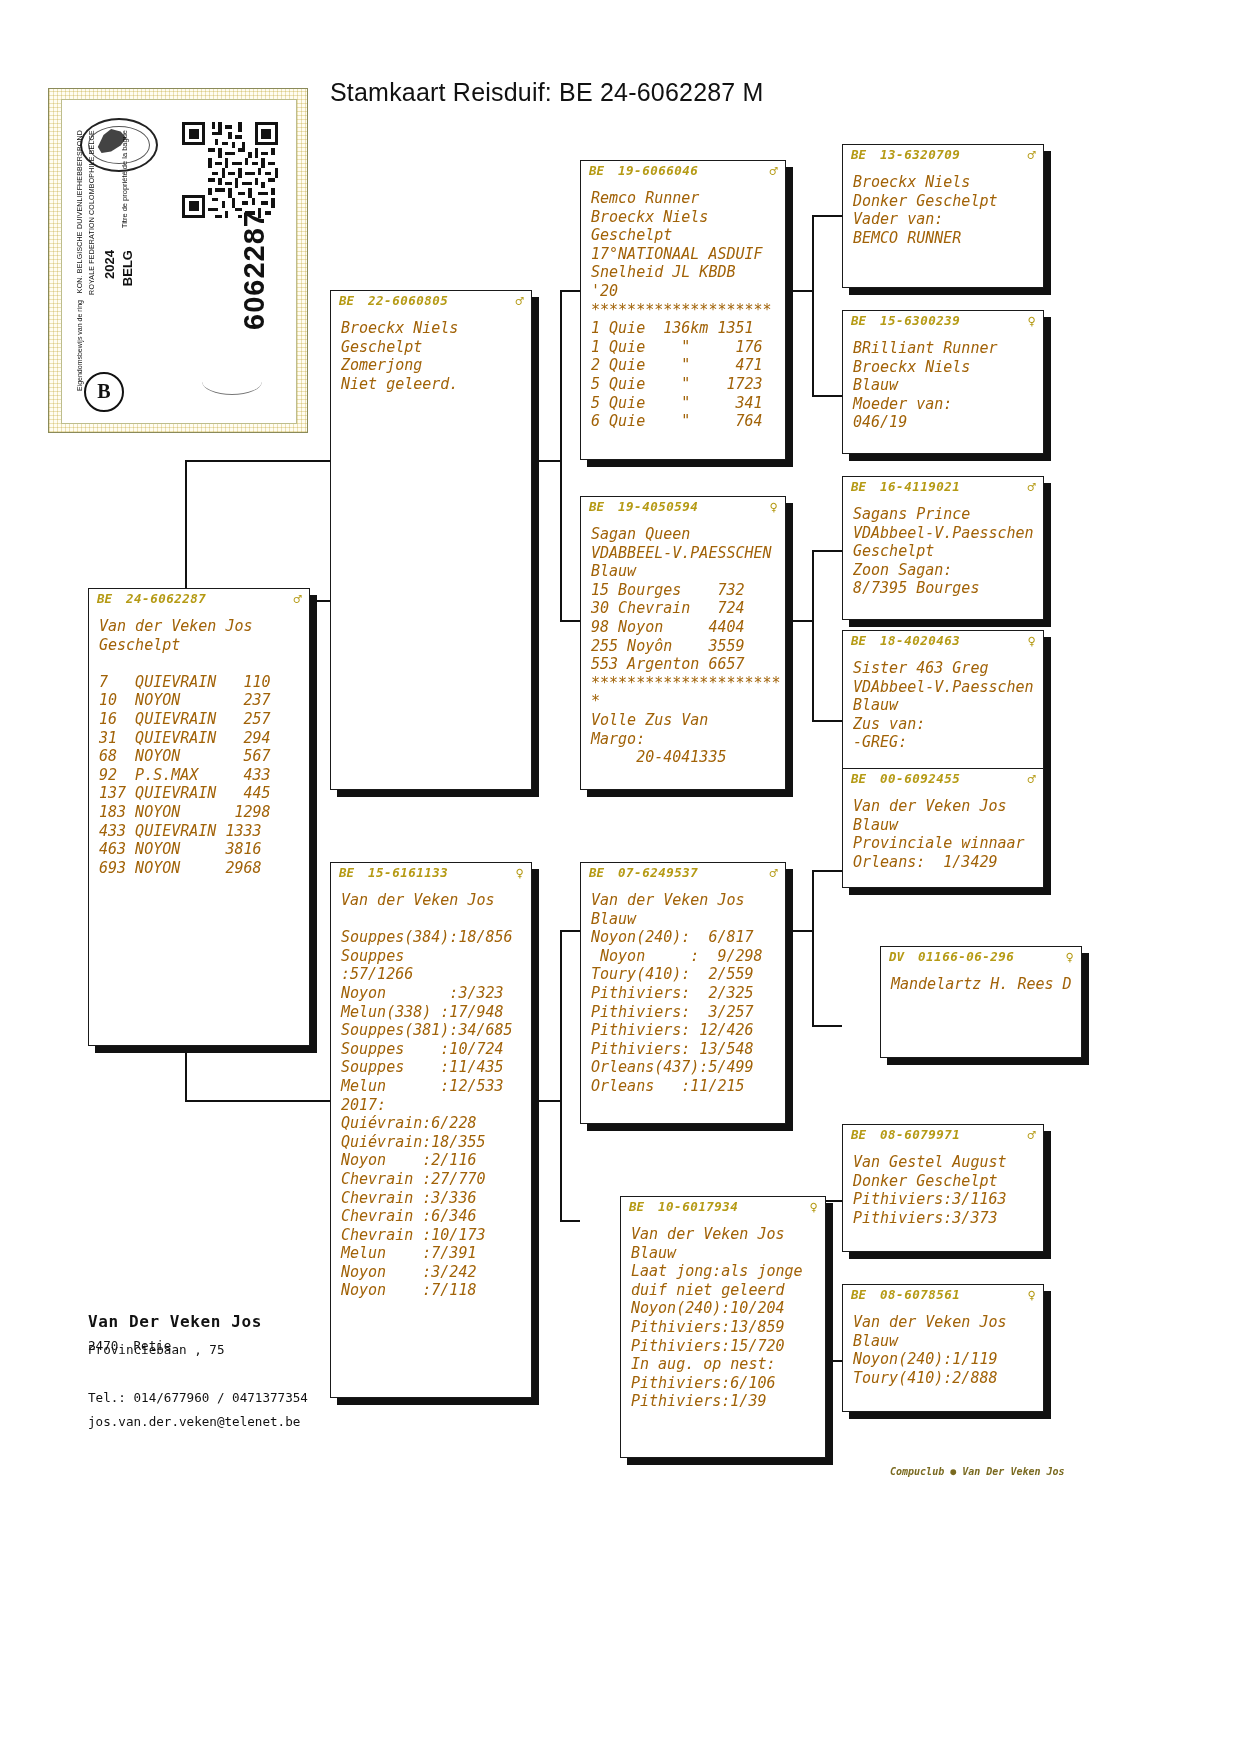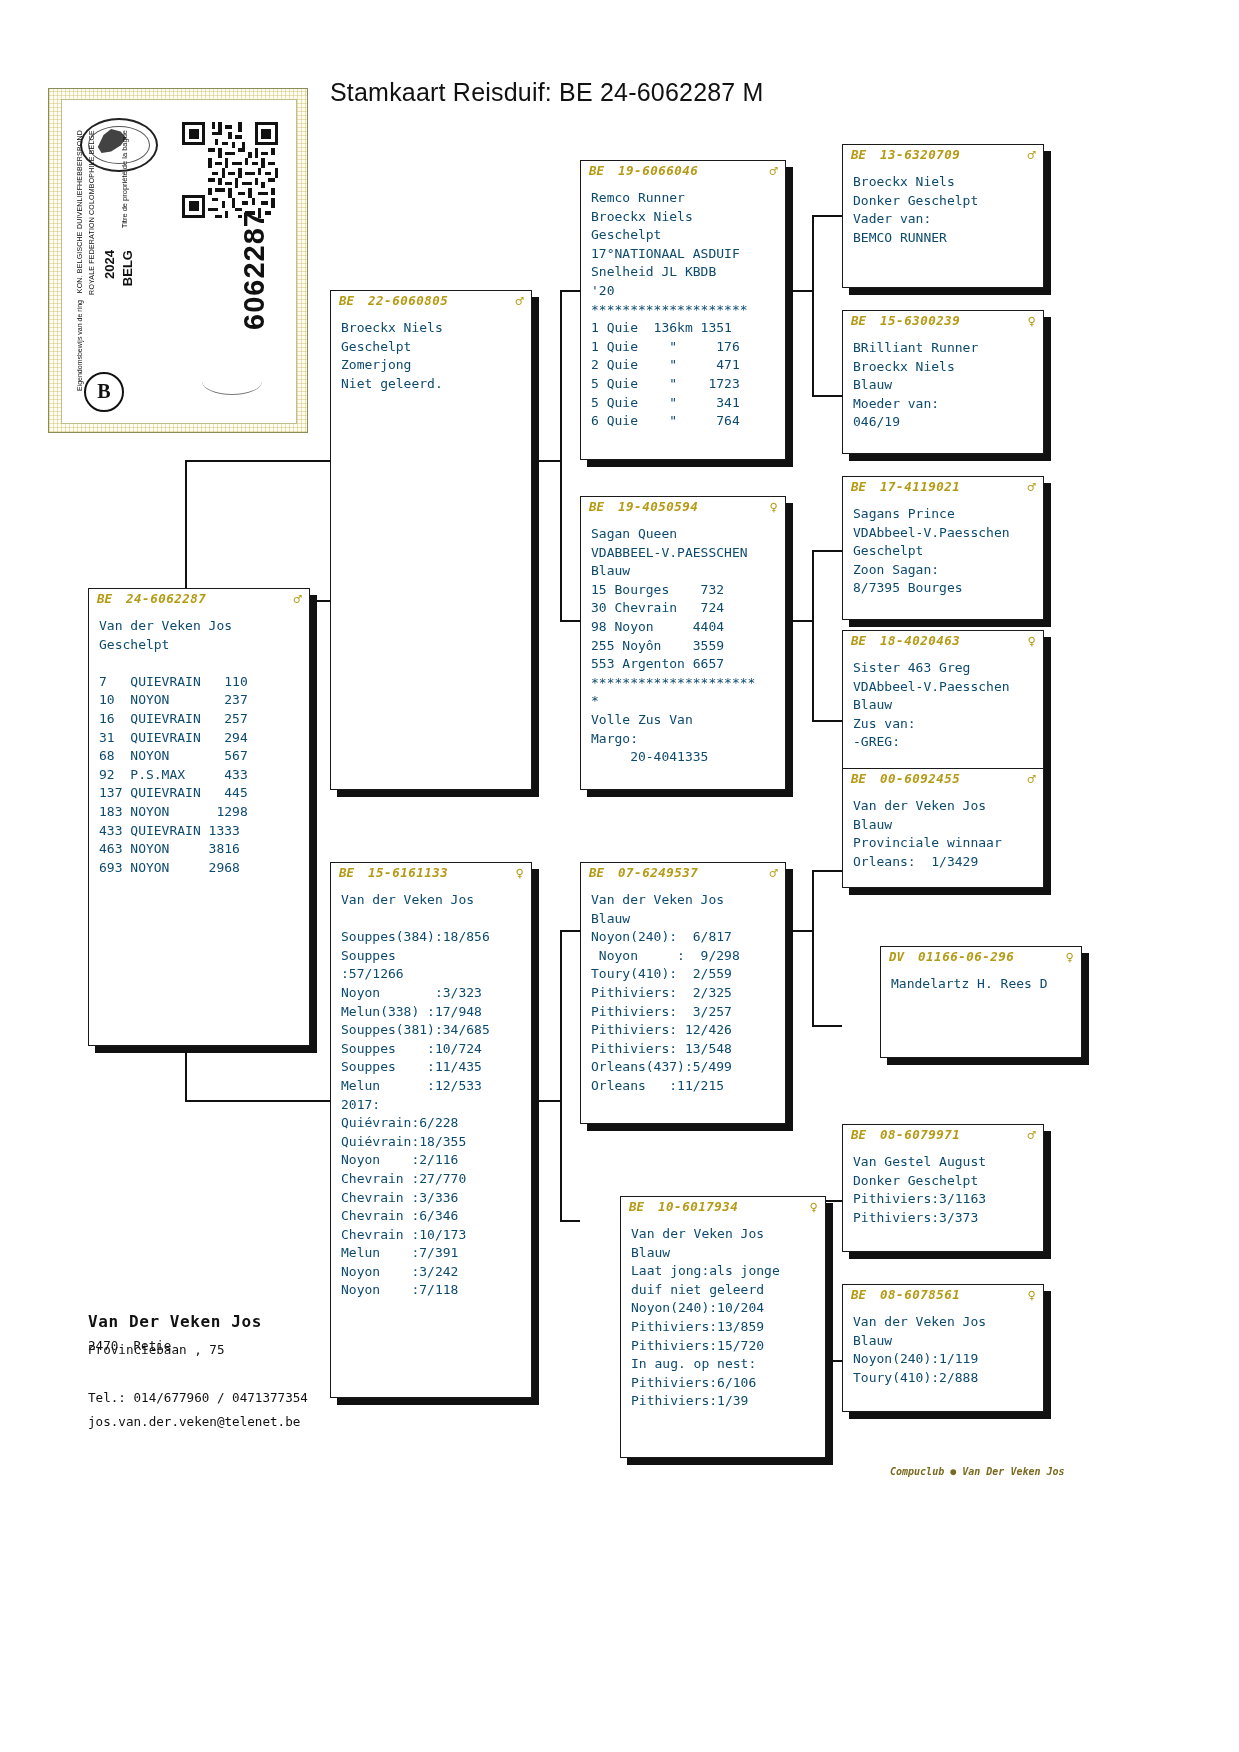--- a/index.html
+++ b/index.html
@@ -150,25 +150,26 @@
   .box .sex {
     position: absolute;
     right: 7px;
     top: 0px;
     font-style: normal;
     font-size: 14px;
     color: #b59a14;
   }
   .box .body {
     font-family: "DejaVu Sans Mono", monospace;
-    font-size: 13px;
+    font-size: 15px;
     line-height: 18.6px;
-    color: #0c4a6e;
+    color: #a16207;
     padding: 8px 8px 4px 10px;
     white-space: pre;
+    font-style: italic;
   }
 
   
   .ln { position: absolute; background: #111; }
   .lnh { height: 1.5px; }
   .lnv { width: 1.5px; }
 
   
   .owner-name {
     position: absolute;
@@ -500,21 +501,21 @@
     </div>
     <div class="body">BRilliant Runner
 Broeckx Niels
 Blauw
 Moeder van:
 046/19</div>
   </div>
 
   <div class="box" style="left:842px; top:476px; width:202px; height:144px;">
     <div class="hdr">
-      <span>BE</span><span class="ringno">17-4119021</span>
+      <span>BE</span><span class="ringno">16-4119021</span>
       <span class="sex">♂</span>
     </div>
     <div class="body">Sagans Prince
 VDAbbeel-V.Paesschen
 Geschelpt
 Zoon Sagan:
 8/7395 Bourges</div>
   </div>
 
   <div class="box" style="left:842px; top:630px; width:202px; height:144px;">

